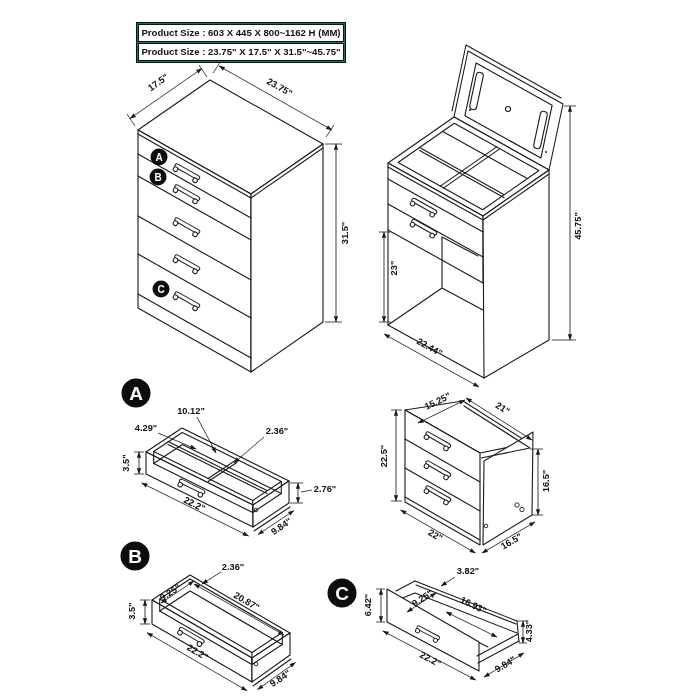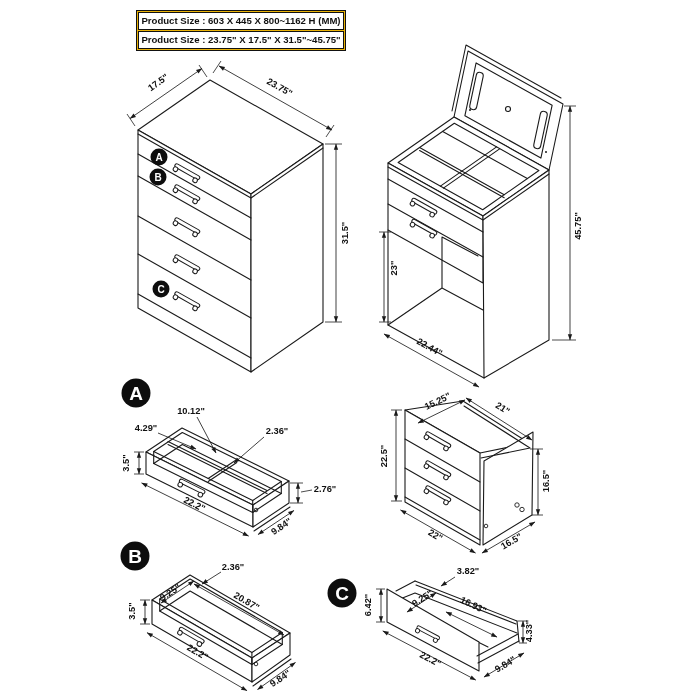--- a/index.html
+++ b/index.html
@@ -1,19 +1,19 @@
 <!DOCTYPE html>
 <html><head>
 <meta charset="utf-8">
 <style>
   html,body{margin:0;padding:0;background:#fff;}
   .page{position:relative;width:700px;height:700px;background:#fff;overflow:hidden;
         font-family:"Liberation Sans",sans-serif;}
-  .sizebox{position:absolute;left:136px;top:10px;width:206px;border:1px solid #111;
-           padding:1px;background:#eab308;}
+  .sizebox{position:absolute;left:136px;top:22px;width:206px;border:1px solid #111;
+           padding:1px;background:#0f766e;}
   .sizerow{border:1.6px solid #111;background:#fff;font-weight:bold;font-size:9.6px;
            color:#111;line-height:16px;height:16px;text-align:center;white-space:nowrap;}
   .sizerow + .sizerow{margin-top:1px;}
   svg{position:absolute;left:0;top:0;}
   .ln{stroke:#1a1a1a;stroke-width:1.1;fill:none;stroke-linejoin:round;stroke-linecap:round;}
   .fw{stroke:#1a1a1a;stroke-width:1.1;fill:#fff;stroke-linejoin:round;}
   .dim{stroke:#1f1f1f;stroke-width:0.85;fill:none;}
   .ext{stroke:#1f1f1f;stroke-width:0.8;fill:none;}
   text.d{font-family:"Liberation Sans",sans-serif;font-size:9.3px;font-weight:bold;
          fill:#111;text-anchor:middle;}

